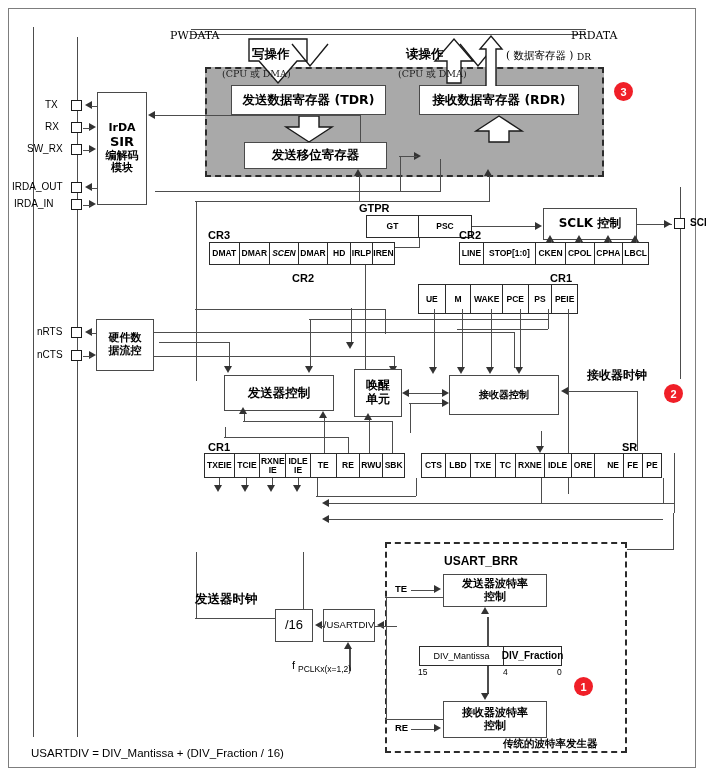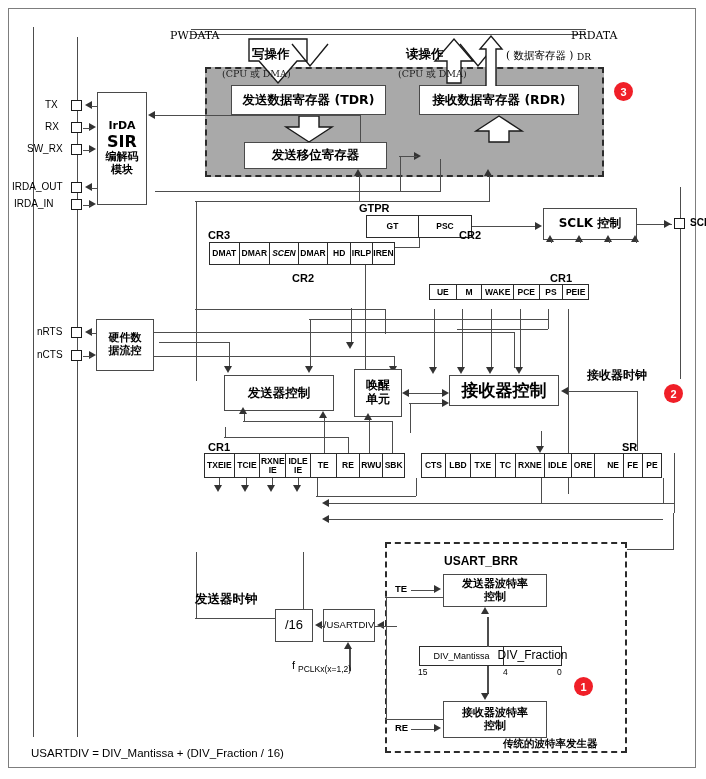--- a/index.html
+++ b/index.html
@@ -140,21 +140,21 @@
   <div class="ar l" style="left:76px;top:174px;"></div>
   <div class="h" style="left:82px;top:178.5px;width:8px;"></div>
 
   <div class="pin" style="left:62px;top:190px;"></div>
   <div class="lbl" style="left:5px;top:190px;font-size:10px;">IRDA_IN</div>
   <div class="ar r" style="left:80px;top:191px;"></div>
   <div class="h" style="left:74px;top:195.5px;width:8px;"></div>
 
   <div class="box" style="left:88px;top:83px;width:50px;height:113px;flex-direction:column;">
     <span class="cn" style="font-size:11px;">IrDA</span>
-    <span class="cn" style="font-size:16px;">SIR</span>
+    <span class="cn" style="font-size:13px;">SIR</span>
     <span class="cn" style="font-size:11px;">编解码</span>
     <span class="cn" style="font-size:11px;">模块</span>
   </div>
 
   <div class="h" style="left:146px;top:106px;width:205px;"></div>
   <div class="ar l" style="left:139px;top:101.5px;"></div>
   <div class="v" style="left:350.5px;top:106px;height:27px;"></div>
 
   <div class="h" style="left:146px;top:182px;width:285px;"></div>
   <div class="v" style="left:431px;top:150px;height:33px;"></div>
@@ -198,31 +198,39 @@
     <div style="width:23px;">HD</div>
     <div style="width:22px;">IRLP</div>
     <div style="width:21px;">IREN</div>
   </div>
 
   <div class="regname" style="left:283px;top:263px;">CR2</div>
   <div class="v" style="left:341.5px;top:299px;height:34px;"></div>
   <div class="ar d" style="left:337px;top:333px;"></div>
 
   <div class="regname" style="left:450px;top:220px;">CR2</div>
+  <div class="reg" style="left:450px;top:233px;width:190px;">
+    <div style="width:24px;">LINE</div>
+    <div style="width:53px;">STOP[1:0]</div>
+    <div style="width:30px;">CKEN</div>
+    <div style="width:29px;">CPOL</div>
+    <div style="width:29px;">CPHA</div>
+    <div style="width:25px;">LBCL</div>
+  </div>
   <div class="ar u" style="left:537px;top:226px;"></div>
   <div class="ar u" style="left:566px;top:226px;"></div>
   <div class="ar u" style="left:595px;top:226px;"></div>
   <div class="ar u" style="left:622px;top:226px;"></div>
   <div class="v" style="left:541.5px;top:231px;height:3px;"></div>
   <div class="v" style="left:570.5px;top:231px;height:3px;"></div>
   <div class="v" style="left:599.5px;top:231px;height:3px;"></div>
   <div class="v" style="left:626.5px;top:231px;height:3px;"></div>
 
   <div class="regname" style="left:541px;top:263px;">CR1</div>
-  <div class="reg" style="left:420px;top:275px;width:160px;height:16px;">
+  <div class="reg" style="left:409px;top:275px;width:160px;height:30px;">
     <div style="width:27px;">UE</div>
     <div style="width:26px;">M</div>
     <div style="width:32px;">WAKE</div>
     <div style="width:26px;">PCE</div>
     <div style="width:24px;">PS</div>
     <div style="width:25px;">PEIE</div>
   </div>
   <div class="v" style="left:424.5px;top:300px;height:59px;"></div>
   <div class="ar d" style="left:420px;top:358px;"></div>
   <div class="v" style="left:452.5px;top:300px;height:59px;"></div>
@@ -263,21 +271,21 @@
 
   <div class="h" style="left:150px;top:333px;width:70px;"></div>
   <div class="v" style="left:219.5px;top:333px;height:26px;"></div>
   <div class="ar d" style="left:215px;top:357px;"></div>
 
   <div class="box cn" style="left:215px;top:366px;width:110px;height:36px;font-size:12.5px;">发送器控制</div>
   <div class="box" style="left:345px;top:360px;width:48px;height:48px;flex-direction:column;">
     <span class="cn" style="font-size:12px;">唤醒</span>
     <span class="cn" style="font-size:12px;">单元</span>
   </div>
-  <div class="box cn" style="left:440px;top:366px;width:110px;height:31px;font-size:17px;text-align:right;">接收器控制</div>
+  <div class="box cn" style="left:440px;top:366px;width:110px;height:40px;font-size:10px;text-align:right;">接收器控制</div>
 
   <div class="h" style="left:396px;top:384px;width:42px;"></div>
   <div class="ar l" style="left:393px;top:379.5px;"></div>
   <div class="ar r" style="left:433px;top:379.5px;"></div>
 
   <div class="lbl cn" style="left:578px;top:360px;font-size:12px;">接收器时钟</div>
   <div class="h" style="left:558px;top:382px;width:70px;"></div>
   <div class="ar l" style="left:552px;top:377.5px;"></div>
   <div class="v" style="left:627.5px;top:382px;height:60px;"></div>
   <div class="marker" style="left:655px;top:375px;">2</div>
@@ -388,21 +396,21 @@
     <span class="cn" style="font-size:11px;">控制</span>
   </div>
 
   <div class="h" style="left:376px;top:588px;width:58px;"></div>
   <div class="v" style="left:376.5px;top:588px;height:122px;"></div>
   <div class="h" style="left:376px;top:710px;width:58px;"></div>
   <div class="h" style="left:366px;top:617px;width:12px;"></div>
 
   <div class="reg" style="left:410px;top:637px;width:143px;height:20px;">
     <div style="width:86px;font-size:9px;font-weight:normal;">DIV_Mantissa</div>
-    <div style="width:57px;font-size:12px;font-weight:normal;">DIV_Fraction</div>
+    <div style="width:57px;font-size:10px;font-weight:bold;">DIV_Fraction</div>
   </div>
   <div class="lbl" style="left:409px;top:659px;font-size:8.5px;">15</div>
   <div class="lbl" style="left:494px;top:659px;font-size:8.5px;">4</div>
   <div class="lbl" style="left:548px;top:659px;font-size:8.5px;">0</div>
 
   <div class="v thick" style="left:477.5px;top:608px;height:30px;"></div>
   <div class="ar u" style="left:472px;top:598px;"></div>
   <div class="v thick" style="left:477.5px;top:657px;height:28px;"></div>
   <div class="ar d" style="left:472px;top:684px;"></div>
 

